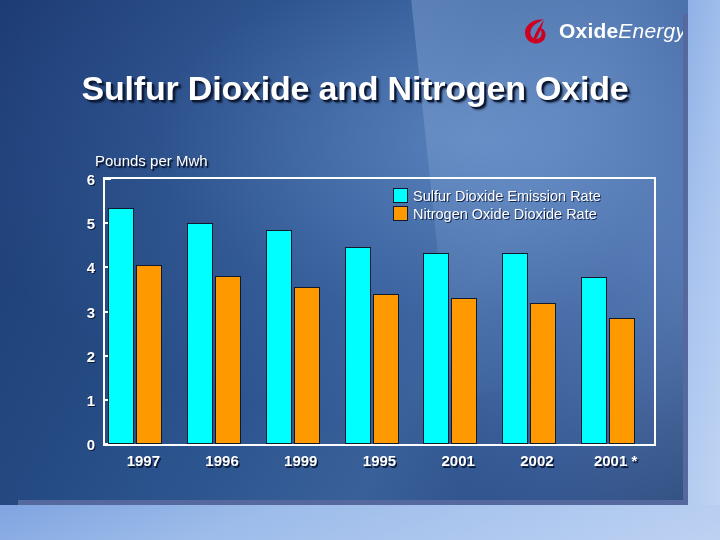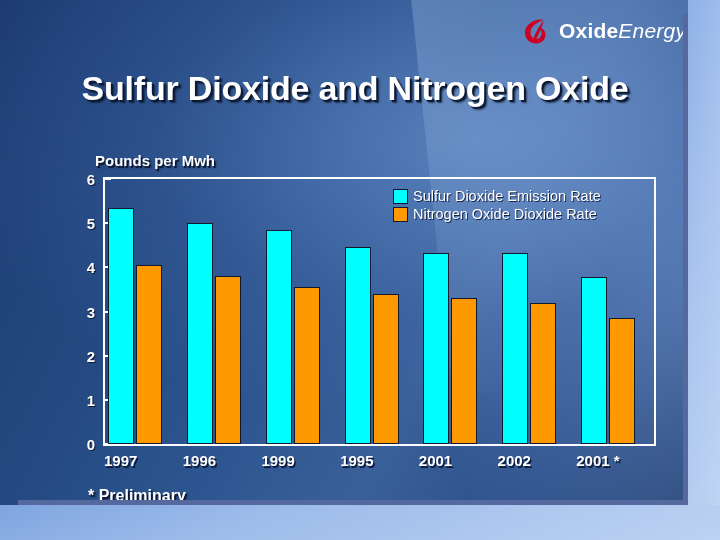--- a/index.html
+++ b/index.html
@@ -51,21 +51,21 @@
     position:absolute;left:40px;top:56px;width:630px;
     text-align:center;color:#ffffff;font-weight:bold;font-size:34px;line-height:39px;
     text-shadow:2px 2px 0 #0b1a38, 3px 3px 2px rgba(0,0,0,.55);
     letter-spacing:-.2px;
     margin-top:13px;
   }
 
   
   #chart{position:absolute;left:0;top:146px;width:700px;height:350px;}
   #ylabel{
-    position:absolute;left:95px;top:6px;color:#ffffff;font-weight:bold;font-size:15px;
+    position:absolute;left:95px;top:6px;color:#ffffff;font-weight:normal;font-size:15px;
     text-shadow:1.5px 1.5px 0 #0b1a38, 2px 2px 2px rgba(0,0,0,.5);white-space:nowrap;
   }
   #plot{
     position:absolute;left:104px;top:33px;width:551px;height:265px;
   }
   #axis-line-y{position:absolute;left:103px;top:31px;width:2px;height:269px;background:#ffffff;}
   #axis-line-x{position:absolute;left:103px;top:298px;width:553px;height:2px;background:#ffffff;}
   #plot-border-top{position:absolute;left:104px;top:31px;width:552px;height:2px;background:#ffffff;}
   #plot-border-right{position:absolute;left:654px;top:31px;width:2px;height:269px;background:#ffffff;}
 
@@ -75,27 +75,27 @@
     text-shadow:1px 1px 0 #0b1a38;
   }
   #yticks{position:absolute;left:55px;top:0;width:40px;height:300px;}
   .ytick-mark{position:absolute;left:104px;width:7px;height:2px;background:#ffffff;}
 
   .bar{position:absolute;bottom:0;border:1px solid #101a2e;box-sizing:border-box;}
   .bar.so2{background:#00ffff;}
   .bar.nox{background:#ff9900;}
 
   .xlabel{
-    position:absolute;top:306px;color:#ffffff;font-weight:bold;font-size:15px;text-align:left;
+    position:absolute;top:306px;color:#ffffff;font-weight:bold;font-size:15px;text-align:center;
     text-shadow:1.5px 1.5px 0 #0b1a38;white-space:nowrap;
   }
 
   
   #legend{position:absolute;left:393px;top:42px;}
-  .legend-row{display:flex;align-items:flex-end;margin-bottom:2px;}
+  .legend-row{display:flex;align-items:flex-start;margin-bottom:2px;}
   .legend-swatch{width:13px;height:13px;border:1px solid #101a2e;margin-right:5px;flex:0 0 auto;}
   .legend-text{color:#ffffff;font-size:14.5px;white-space:nowrap;text-shadow:1px 1px 0 #16264a;}
 
   
   #footnote{
     position:absolute;left:88px;top:487px;color:#ffffff;font-weight:bold;font-size:16px;
     text-shadow:1.5px 1.5px 0 #0b1a38, 2px 2px 2px rgba(0,0,0,.5);
   }
 </style>
 </head>
@@ -178,19 +178,18 @@
           <span class="legend-swatch" style="background: rgb(0, 255, 255);"></span>
           <span class="legend-text">Sulfur Dioxide Emission Rate</span>
         </div>
         <div class="legend-row">
           <span class="legend-swatch" style="background: rgb(255, 153, 0);"></span>
           <span class="legend-text">Nitrogen Oxide Dioxide Rate</span>
         </div>
       </div>
   </div>
 
-  <div id="footnote">* Preliminary</div>
 
   <div id="frame-edge-r"></div>
   <div id="frame-edge-b"></div>
   <div id="frame-right"></div>
   <div id="frame-bottom"></div>
 </div>
 
 </body></html>

